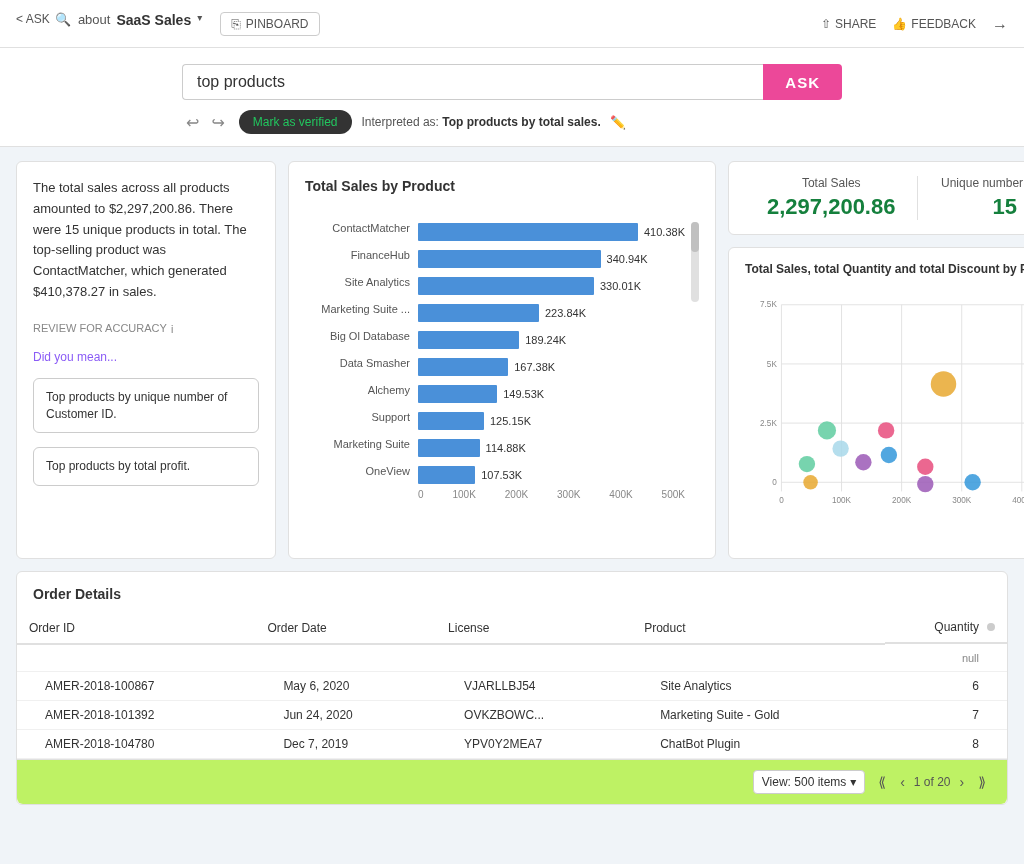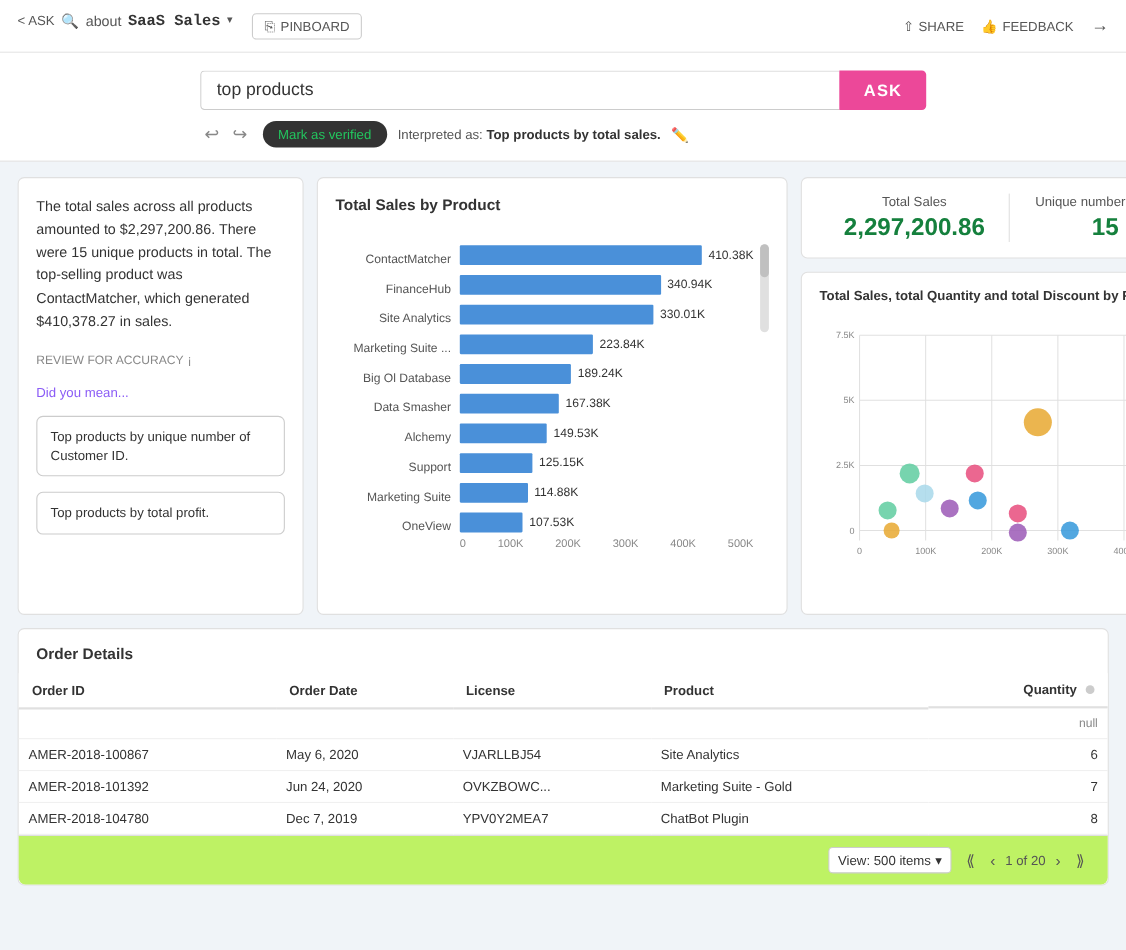--- a/index.html
+++ b/index.html
@@ -8,21 +8,21 @@
     
     .top-nav {
       display: flex; align-items: center; justify-content: space-between;
       background: #fff; border-bottom: 1px solid #e0e0e0;
       padding: 0 16px; height: 48px;
     }
     .top-nav-left { display: flex; align-items: flex-start; gap: 6px; }
     .nav-back { color: #555; font-size: 12px; cursor: pointer; display: flex; align-items: center; gap: 4px; }
     .nav-sep { color: #999; }
     .nav-about { color: #555; font-size: 13px; }
-    .nav-title { font-weight: 600; font-size: 14px; color: #333; font-family: Liberation Mono, monospace; }
+    .nav-title { font-weight: 600; font-size: 14px; color: #333; }
     .nav-caret { font-size: 10px; color: #555; cursor: pointer; }
     .pinboard-btn {
       display: flex; align-items: center; gap: 5px;
       border: 1px solid #ccc; border-radius: 4px; padding: 4px 10px;
       font-size: 12px; color: #555; background: #fff; cursor: pointer; margin-left: 12px;
     }
     .top-nav-right { display: flex; align-items: center; gap: 16px; }
     .nav-action { display: flex; align-items: center; gap: 4px; font-size: 12px; color: #555; cursor: pointer; }
     .nav-exit { font-size: 16px; color: #555; cursor: pointer; }
 
@@ -75,21 +75,21 @@
       line-height: 1.4;
     }
 
     
     .bar-chart-panel {
       background: #fff; border-radius: 6px; border: 1px solid #e0e0e0;
       padding: 16px; flex: 1;
     }
     .chart-title { font-size: 14px; font-weight: 600; color: #333; margin-bottom: 28px; }
     .bar-chart { display: flex; flex-direction: column; gap: 7px; }
-    .bar-row { display: flex; align-items: flex-end; gap: 8px; }
+    .bar-row { display: flex; align-items: flex-start; gap: 8px; }
     .bar-label { width: 105px; text-align: right; font-size: 11px; color: #555; flex-shrink: 0; }
     .bar-track { flex: 1; position: relative; height: 20px; display: flex; align-items: center; }
     .bar-fill { height: 18px; background: #4a90d9; border-radius: 1px; }
     .bar-value { font-size: 11px; color: #333; margin-left: 6px; white-space: nowrap; }
     .bar-axis { display: flex; justify-content: space-between; margin-top: 4px; padding-left: 113px; }
     .bar-axis-label { font-size: 10px; color: #888; }
 
     
     .scroll-indicator {
       width: 8px; background: #e0e0e0; border-radius: 4px; height: 80px;
@@ -123,26 +123,26 @@
     .scatter-svg { width: 100%; height: 100%; }
 
     
     .order-panel {
       background: #fff; border-radius: 6px; border: 1px solid #e0e0e0;
       padding: 0;
     }
     .order-title { font-size: 14px; font-weight: 600; color: #333; padding: 14px 16px 10px; }
     .order-table { width: 100%; border-collapse: collapse; }
     .order-table th {
-      text-align: left; font-size: 12px; font-weight: 700; color: #333;
+      text-align: left; font-size: 12px; font-weight: 400; color: #333;
       padding: 8px 12px; border-bottom: 2px solid #e0e0e0; background: #fff;
     }
     .order-table th:last-child { text-align: right; }
     .order-table td {
-      font-size: 12px; color: #333; padding: 7px 9px;
+      font-size: 12px; color: #333; padding: 7px 28px;
       border-bottom: 1px solid #f0f0f0;
     }
     .order-table td:last-child { text-align: right; }
     .order-table .null-row td { color: #888; font-size: 11px; }
 
     
     .pagination-bar {
       display: flex; align-items: center; justify-content: flex-end;
       padding: 10px 16px; gap: 8px; background: #bef264; border-top: 1px solid #e0e0e0;
       border-radius: 0 0 6px 6px;

